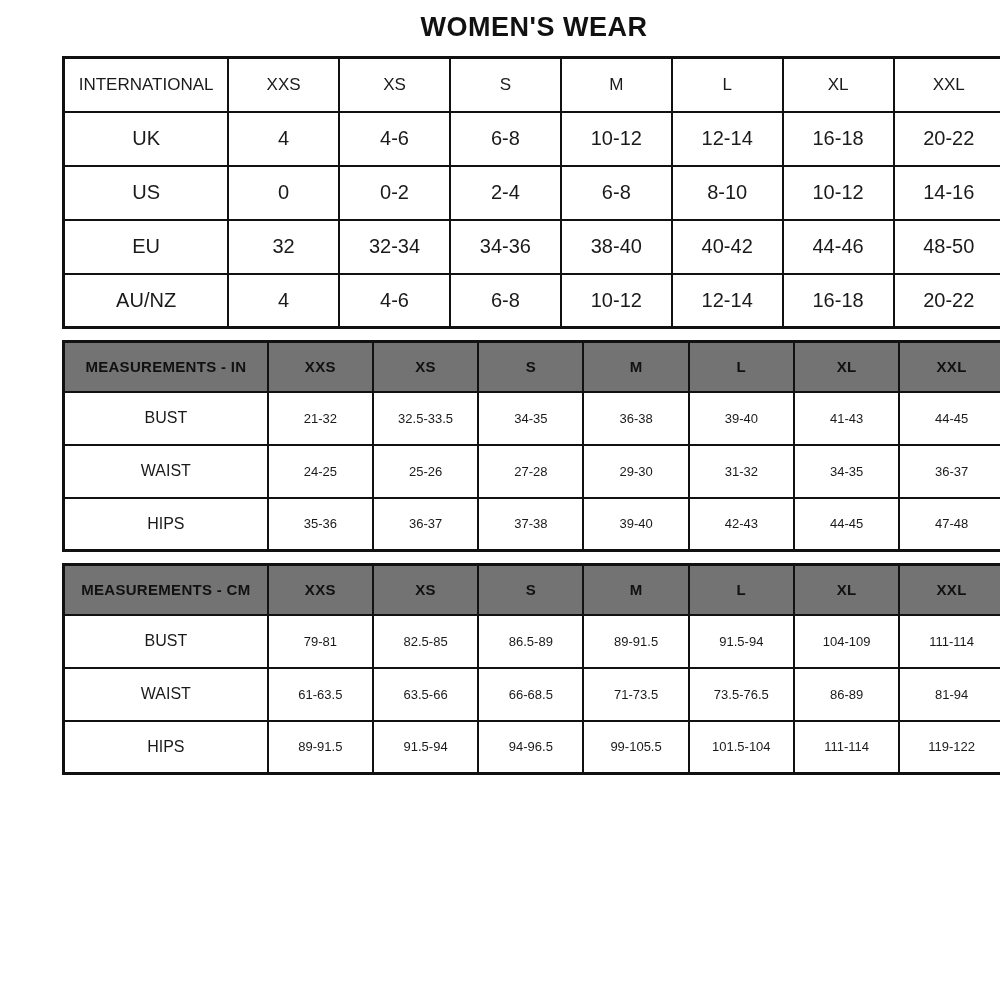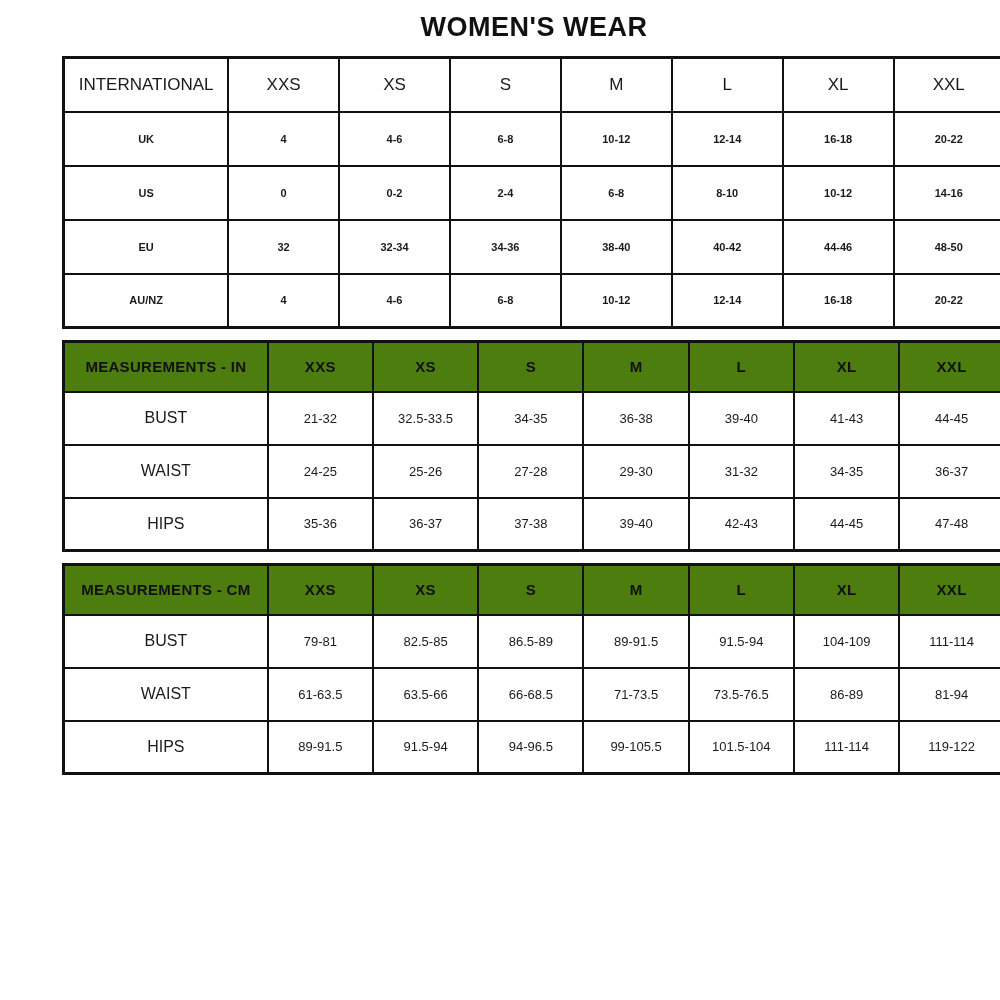--- a/index.html
+++ b/index.html
@@ -51,27 +51,27 @@
     color: #111111;
   }
   
   .tbl-conv .head-row th {
     height: 54px;
     font-weight: 400;
     font-size: 17px;
   }
   .tbl-conv td {
     height: 54px;
-    font-size: 11px;
-    font-weight: 700;
+    font-size: 20px;
+    font-weight: 400;
   }
   
   .head-row.shaded th {
     height: 50px;
-    background: #4d7c0f;
+    background: #737373;
     font-weight: 700;
     font-size: 15px;
     letter-spacing: 0.3px;
     color: #111111;
   }
   .tbl-meas td {
     height: 53px;
     font-size: 13px;
     font-weight: 400;
   }

